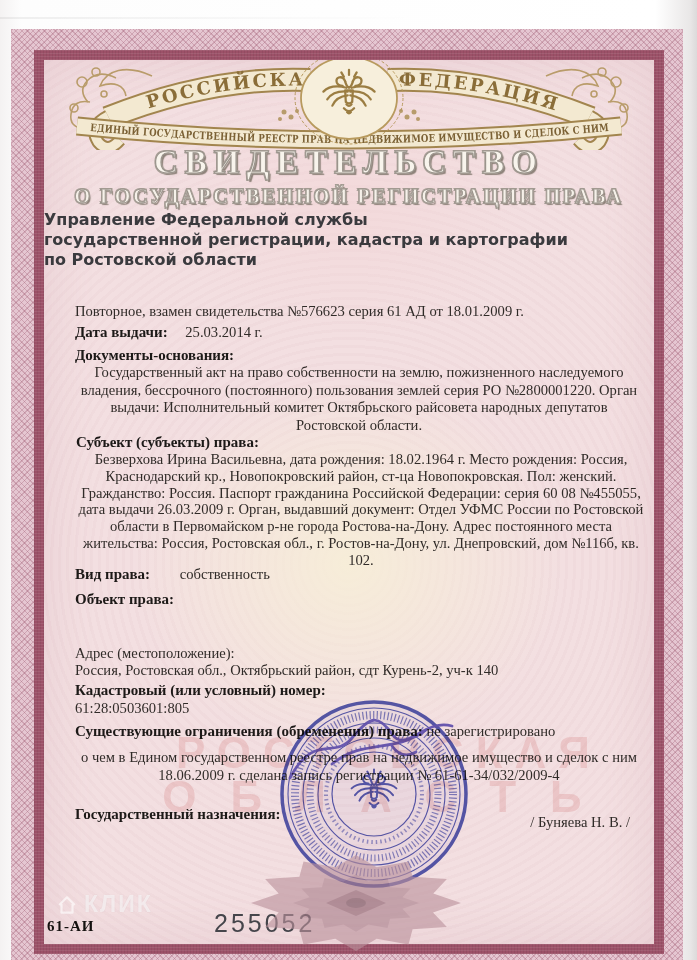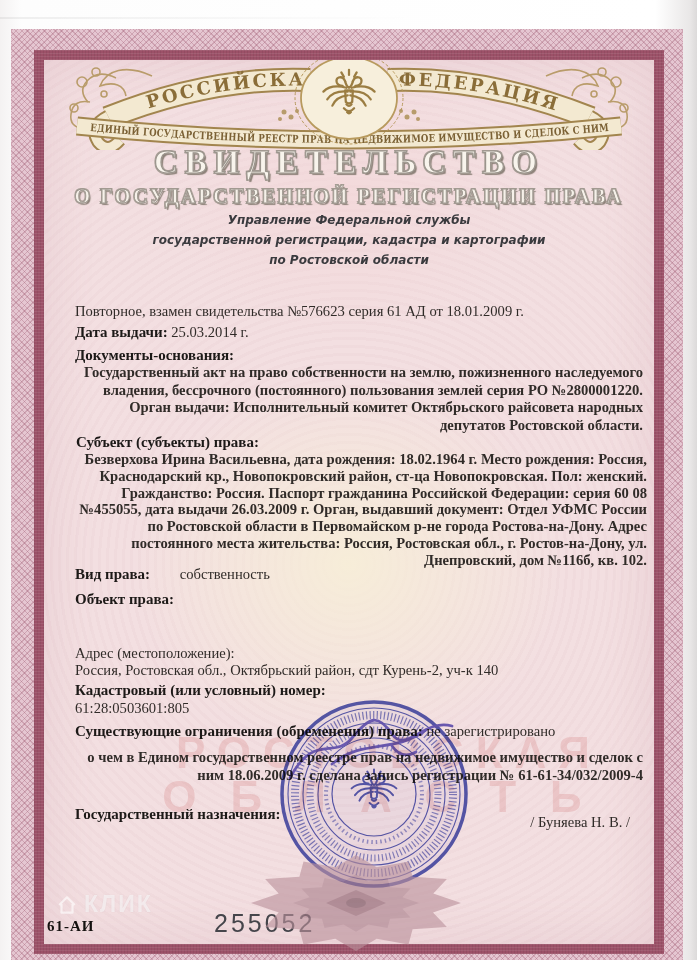--- a/index.html
+++ b/index.html
@@ -41,28 +41,28 @@
     -webkit-text-stroke:1.2px #9a948c;
     text-shadow:-1px -1px 0 #a99f97,1px -1px 0 #a99f97,-1px 1px 0 #a99f97,2px 2px 1px #8d8279;
   }
   .subtitle{
     left:0;top:125px;width:100%;text-align:center;
     font-size:20px;font-weight:bold;letter-spacing:2.5px;color:#f6f1e9;
     -webkit-text-stroke:.8px #9a948c;
     text-shadow:-1px -1px 0 #aaa098,1px -1px 0 #aaa098,-1px 1px 0 #aaa098,1.5px 1.5px 1px #8d8279;
   }
   .authority{
-    left:0;top:150px;width:100%;text-align:center;
+    left:0;top:150px;width:100%;text-align:left;
     font-family:"DejaVu Sans","Liberation Sans",sans-serif;
-    font-style:italic;font-weight:bold;font-size:12px;line-height:20px;color:#3a3a3e;
+    font-weight:bold;font-size:16px;line-height:20px;color:#3a3a3e;
   }
   
   .t{font-size:14.6px;color:#302b28;line-height:17.5px;}
   .lbl{font-weight:bold;font-size:15px;color:#1c1917;}
-  .par{width:568px;text-align:right;font-weight:bold;}
+  .par{width:568px;text-align:center;}
   .value-gap{margin-left:26px;}
   .value-gap2{margin-left:0;}
   
   .stamp{left:230px;top:634px;width:200px;height:200px;z-index:6;mix-blend-mode:multiply;opacity:.92;}
   
   .region-wm{
     left:105px;width:480px;text-align:center;z-index:1;
     font-family:"Liberation Sans",sans-serif;font-weight:bold;font-size:44px;
     color:rgba(198,74,74,.17);white-space:nowrap;
   }
@@ -174,21 +174,21 @@
           <div>по Ростовской области</div>
         </div>
 
         <div class="abs region-wm l1">РОСТОВСКАЯ</div>
         <div class="abs region-wm l2">ОБЛАСТЬ</div>
 
         <div class="abs t txt-layer" style="left:31px;top:243px;">Повторное, взамен свидетельства №576623 серия 61 АД от 18.01.2009 г.</div>
 
         <div class="abs t txt-layer" style="left:31px;top:264px;">
           <span class="lbl">Дата выдачи:</span>
-          <span class="value-gap2" style="">25.03.2014 г.</span>
+          <span class="value-gap2" style="margin-left:14px;">25.03.2014 г.</span>
         </div>
 
         <div class="abs lbl txt-layer" style="left:31px;top:287px;">Документы-основания:</div>
         <div class="abs t par txt-layer" style="left:31px;top:304px;">Государственный акт на право собственности на землю, пожизненного наследуемого владения, бессрочного (постоянного) пользования землей серия РО №2800001220. Орган выдачи: Исполнительный комитет Октябрьского райсовета народных депутатов Ростовской области.</div>
 
         <div class="abs lbl txt-layer" style="left:32px;top:374px;">Субъект (субъекты) права:</div>
         <div class="abs t par txt-layer" style="left:31px;top:391px;width:572px;line-height:16.8px;">Безверхова Ирина Васильевна, дата рождения: 18.02.1964 г. Место рождения: Россия, Краснодарский кр., Новопокровский район, ст-ца Новопокровская. Пол: женский. Гражданство: Россия. Паспорт гражданина Российской Федерации: серия 60 08 №455055, дата выдачи 26.03.2009 г. Орган, выдавший документ: Отдел УФМС России по Ростовской области в Первомайском р-не города Ростова-на-Дону. Адрес постоянного места жительства: Россия, Ростовская обл., г. Ростов-на-Дону, ул. Днепровский, дом №116б, кв. 102.</div>
 
         <div class="abs t txt-layer" style="left:31px;top:506px;">
           <span class="lbl">Вид права:</span>

